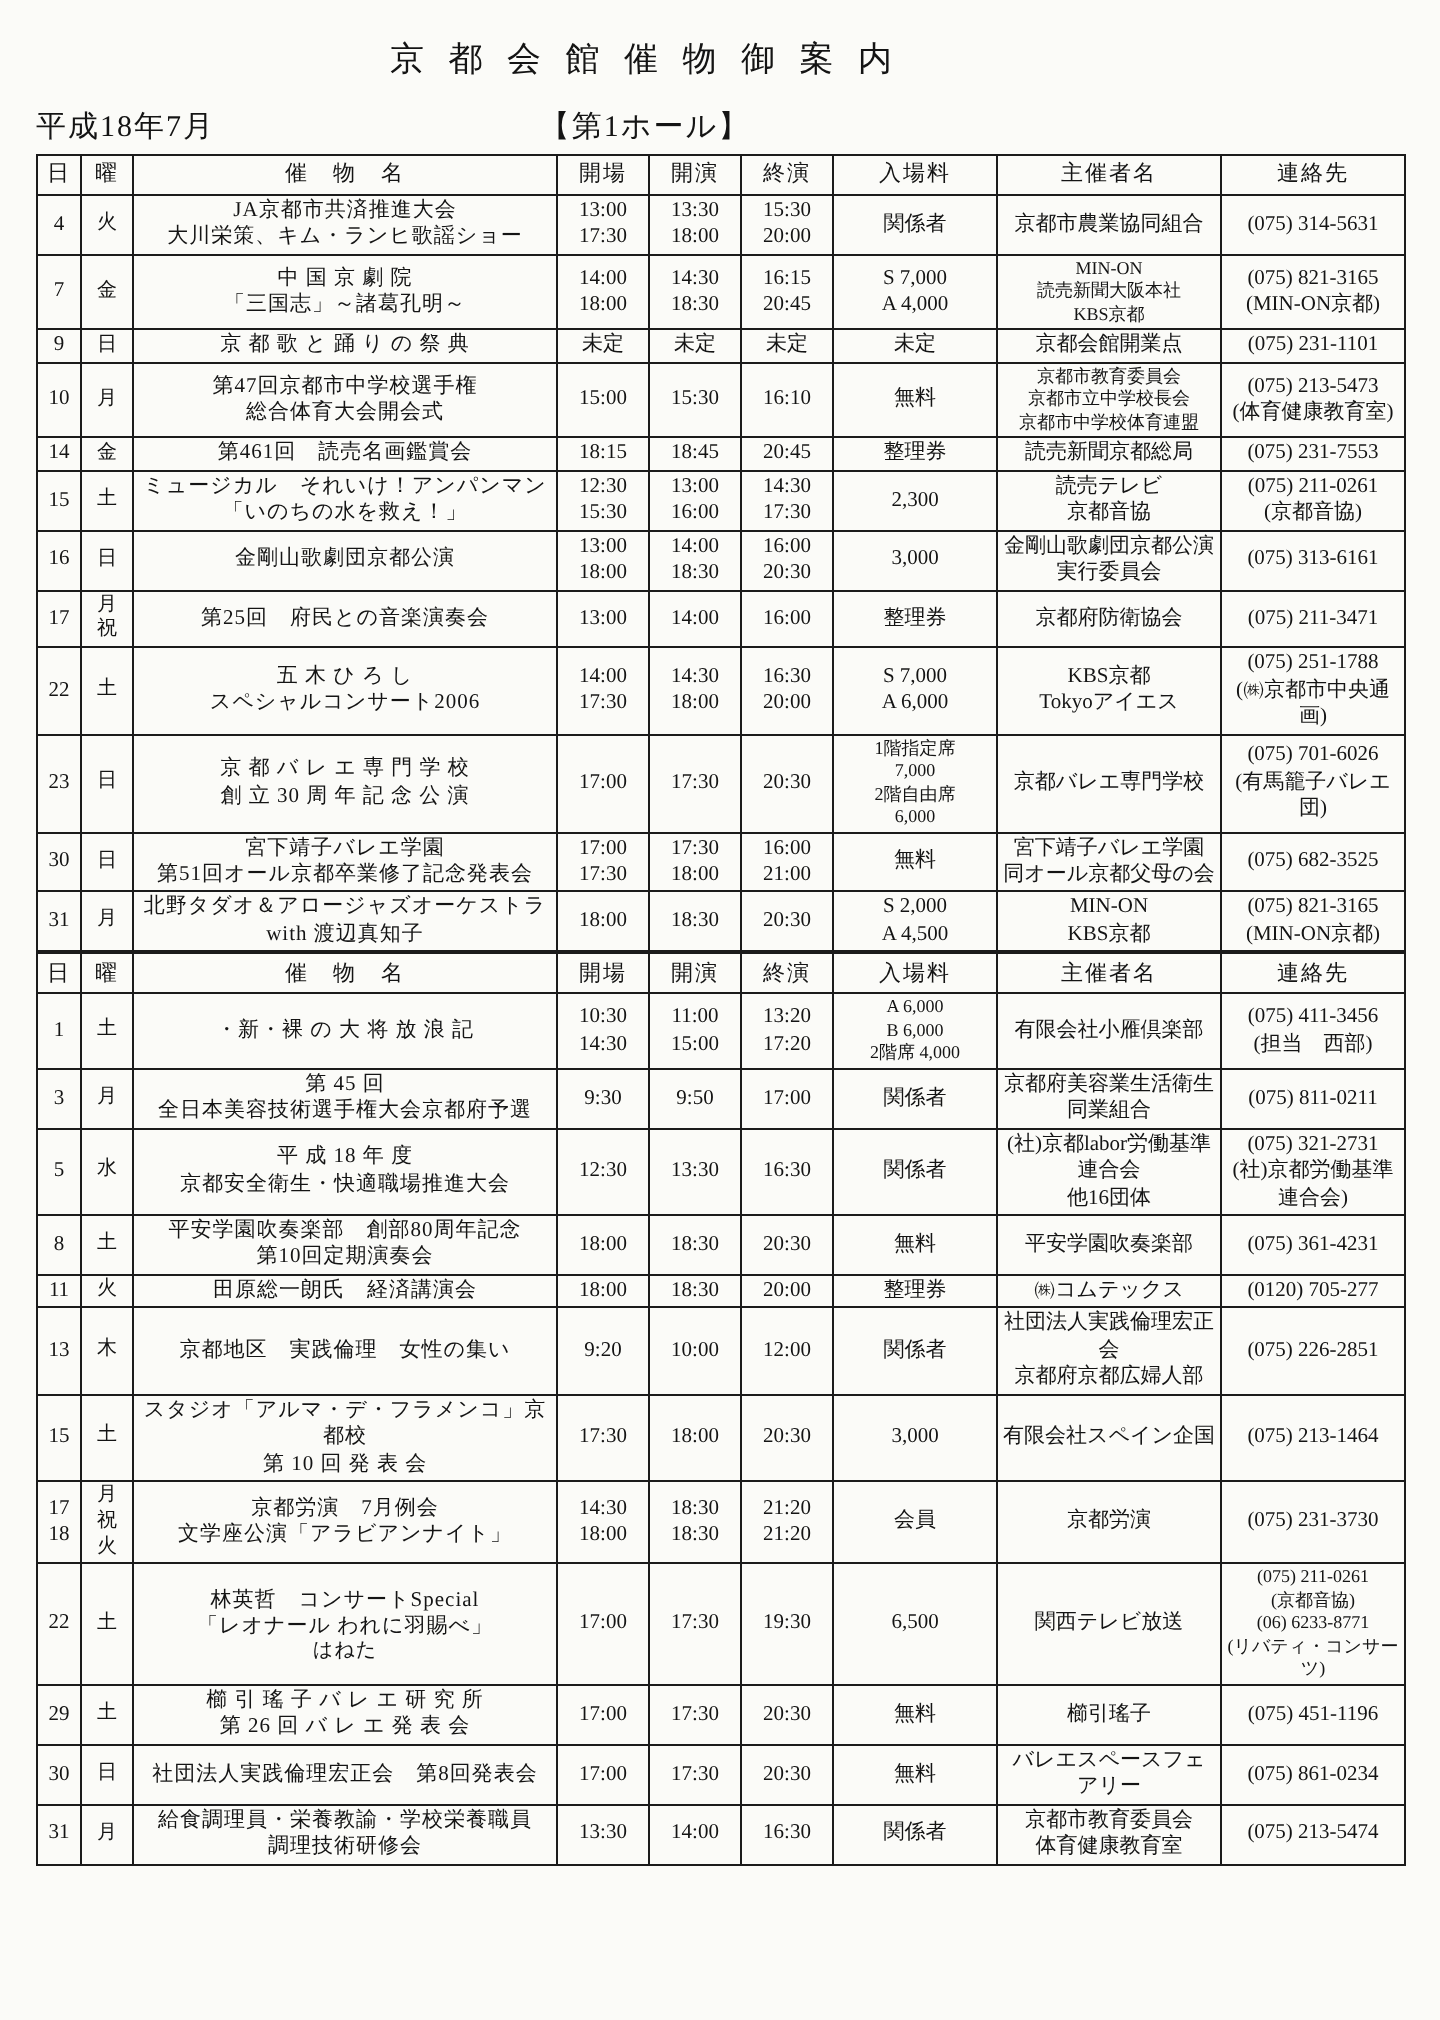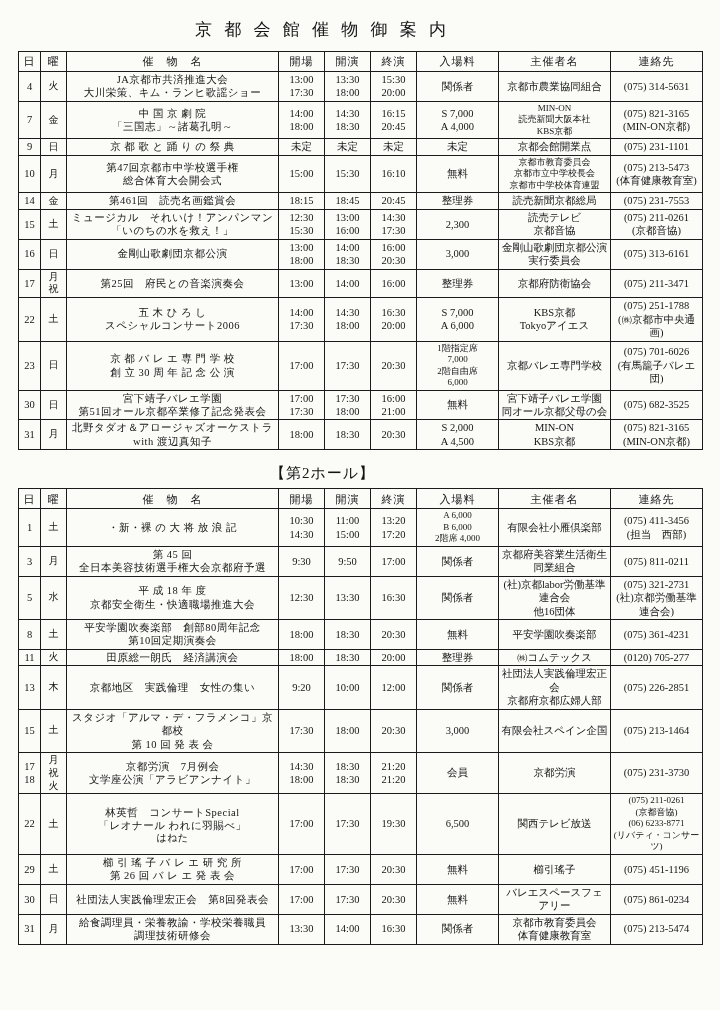--- a/index.html
+++ b/index.html
@@ -85,20 +85,401 @@
   .org .small{font-size:9px;}
   .fee .small{font-size:9px;font-family:Liberation Serif, serif;}
   .ruby{font-size:10px;display:block;line-height:1;}
 </style>
 </head>
 <body>
 
 <div class="page">
 
   <div class="doc-title">京 都 会 館 催 物 御 案 内</div>
+
+  <div class="era-row">
+    <div class="era">平成18年7月</div>
+    <div class="hall-label">【第1ホール】</div>
+  </div>
+
+  <table class="sched">
+    <colgroup>
+      <col class="c-day">
+        <col class="c-dow">
+        <col class="c-title">
+        <col class="c-open">
+      <col class="c-start">
+        <col class="c-end">
+        <col class="c-fee">
+        <col class="c-org">
+        <col class="c-tel">
+    </colgroup>
+    <thead>
+      <tr>
+        <th>日</th>
+        <th>曜</th>
+        <th>催　物　名</th>
+        <th>開場</th>
+        <th>開演</th>
+        <th>終演</th>
+        <th>入場料</th>
+        <th>主催者名</th>
+        <th>連絡先</th>
+      </tr>
+    </thead>
+    <tbody id="hall1-body">
+        <tr>
+          <td>4</td>
+          <td class="dow-two">火</td>
+          <td class="ttl">
+            <span class="l ">JA京都市共済推進大会</span>
+            <span class="l ">大川栄策、キム・ランヒ歌謡ショー</span>
+          </td>
+          <td class="tm">
+            <span class="l ">13:00</span>
+            <span class="l ">17:30</span>
+          </td>
+          <td class="tm">
+            <span class="l ">13:30</span>
+            <span class="l ">18:00</span>
+          </td>
+          <td class="tm">
+            <span class="l ">15:30</span>
+            <span class="l ">20:00</span>
+          </td>
+          <td class="fee">
+            <span class="l ">関係者</span>
+          </td>
+          <td class="org">
+            <span class="l ">京都市農業協同組合</span>
+          </td>
+          <td class="tel">
+            <span class="l ">(075) 314-5631</span>
+          </td>
+        </tr>
+        <tr>
+          <td>7</td>
+          <td class="dow-two">金</td>
+          <td class="ttl">
+            <span class="l ">中 国 京 劇 院</span>
+            <span class="l ">「三国志」～諸葛孔明～</span>
+          </td>
+          <td class="tm">
+            <span class="l ">14:00</span>
+            <span class="l ">18:00</span>
+          </td>
+          <td class="tm">
+            <span class="l ">14:30</span>
+            <span class="l ">18:30</span>
+          </td>
+          <td class="tm">
+            <span class="l ">16:15</span>
+            <span class="l ">20:45</span>
+          </td>
+          <td class="fee">
+            <span class="l ">S 7,000</span>
+            <span class="l ">A 4,000</span>
+          </td>
+          <td class="org">
+            <span class="l small">MIN-ON</span>
+            <span class="l small">読売新聞大阪本社</span>
+            <span class="l small">KBS京都</span>
+          </td>
+          <td class="tel">
+            <span class="l ">(075) 821-3165</span>
+            <span class="l ">(MIN-ON京都)</span>
+          </td>
+        </tr>
+        <tr>
+          <td>9</td>
+          <td class="dow-two">日</td>
+          <td class="ttl">
+            <span class="l ">京 都 歌 と 踊 り の 祭 典</span>
+          </td>
+          <td class="tm">
+            <span class="l ">未定</span>
+          </td>
+          <td class="tm">
+            <span class="l ">未定</span>
+          </td>
+          <td class="tm">
+            <span class="l ">未定</span>
+          </td>
+          <td class="fee">
+            <span class="l ">未定</span>
+          </td>
+          <td class="org">
+            <span class="l ">京都会館開業点</span>
+          </td>
+          <td class="tel">
+            <span class="l ">(075) 231-1101</span>
+          </td>
+        </tr>
+        <tr>
+          <td>10</td>
+          <td class="dow-two">月</td>
+          <td class="ttl">
+            <span class="l ">第47回京都市中学校選手権</span>
+            <span class="l ">総合体育大会開会式</span>
+          </td>
+          <td class="tm">
+            <span class="l ">15:00</span>
+          </td>
+          <td class="tm">
+            <span class="l ">15:30</span>
+          </td>
+          <td class="tm">
+            <span class="l ">16:10</span>
+          </td>
+          <td class="fee">
+            <span class="l ">無料</span>
+          </td>
+          <td class="org">
+            <span class="l small">京都市教育委員会</span>
+            <span class="l small">京都市立中学校長会</span>
+            <span class="l small">京都市中学校体育連盟</span>
+          </td>
+          <td class="tel">
+            <span class="l ">(075) 213-5473</span>
+            <span class="l ">(体育健康教育室)</span>
+          </td>
+        </tr>
+        <tr>
+          <td>14</td>
+          <td class="dow-two">金</td>
+          <td class="ttl">
+            <span class="l ">第461回　読売名画鑑賞会</span>
+          </td>
+          <td class="tm">
+            <span class="l ">18:15</span>
+          </td>
+          <td class="tm">
+            <span class="l ">18:45</span>
+          </td>
+          <td class="tm">
+            <span class="l ">20:45</span>
+          </td>
+          <td class="fee">
+            <span class="l ">整理券</span>
+          </td>
+          <td class="org">
+            <span class="l ">読売新聞京都総局</span>
+          </td>
+          <td class="tel">
+            <span class="l ">(075) 231-7553</span>
+          </td>
+        </tr>
+        <tr>
+          <td>15</td>
+          <td class="dow-two">土</td>
+          <td class="ttl">
+            <span class="l ">ミュージカル　それいけ！アンパンマン</span>
+            <span class="l ">「いのちの水を救え！」</span>
+          </td>
+          <td class="tm">
+            <span class="l ">12:30</span>
+            <span class="l ">15:30</span>
+          </td>
+          <td class="tm">
+            <span class="l ">13:00</span>
+            <span class="l ">16:00</span>
+          </td>
+          <td class="tm">
+            <span class="l ">14:30</span>
+            <span class="l ">17:30</span>
+          </td>
+          <td class="fee">
+            <span class="l ">2,300</span>
+          </td>
+          <td class="org">
+            <span class="l ">読売テレビ</span>
+            <span class="l ">京都音協</span>
+          </td>
+          <td class="tel">
+            <span class="l ">(075) 211-0261</span>
+            <span class="l ">(京都音協)</span>
+          </td>
+        </tr>
+        <tr>
+          <td>16</td>
+          <td class="dow-two">日</td>
+          <td class="ttl">
+            <span class="l ">金剛山歌劇団京都公演</span>
+          </td>
+          <td class="tm">
+            <span class="l ">13:00</span>
+            <span class="l ">18:00</span>
+          </td>
+          <td class="tm">
+            <span class="l ">14:00</span>
+            <span class="l ">18:30</span>
+          </td>
+          <td class="tm">
+            <span class="l ">16:00</span>
+            <span class="l ">20:30</span>
+          </td>
+          <td class="fee">
+            <span class="l ">3,000</span>
+          </td>
+          <td class="org">
+            <span class="l ">金剛山歌劇団京都公演</span>
+            <span class="l ">実行委員会</span>
+          </td>
+          <td class="tel">
+            <span class="l ">(075) 313-6161</span>
+          </td>
+        </tr>
+        <tr>
+          <td>17</td>
+          <td class="dow-two">月<br>祝</td>
+          <td class="ttl">
+            <span class="l ">第25回　府民との音楽演奏会</span>
+          </td>
+          <td class="tm">
+            <span class="l ">13:00</span>
+          </td>
+          <td class="tm">
+            <span class="l ">14:00</span>
+          </td>
+          <td class="tm">
+            <span class="l ">16:00</span>
+          </td>
+          <td class="fee">
+            <span class="l ">整理券</span>
+          </td>
+          <td class="org">
+            <span class="l ">京都府防衛協会</span>
+          </td>
+          <td class="tel">
+            <span class="l ">(075) 211-3471</span>
+          </td>
+        </tr>
+        <tr>
+          <td>22</td>
+          <td class="dow-two">土</td>
+          <td class="ttl">
+            <span class="l ">五 木 ひ ろ し</span>
+            <span class="l ">スペシャルコンサート2006</span>
+          </td>
+          <td class="tm">
+            <span class="l ">14:00</span>
+            <span class="l ">17:30</span>
+          </td>
+          <td class="tm">
+            <span class="l ">14:30</span>
+            <span class="l ">18:00</span>
+          </td>
+          <td class="tm">
+            <span class="l ">16:30</span>
+            <span class="l ">20:00</span>
+          </td>
+          <td class="fee">
+            <span class="l ">S 7,000</span>
+            <span class="l ">A 6,000</span>
+          </td>
+          <td class="org">
+            <span class="l ">KBS京都</span>
+            <span class="l ">Tokyoアイエス</span>
+          </td>
+          <td class="tel">
+            <span class="l ">(075) 251-1788</span>
+            <span class="l ">(㈱京都市中央通画)</span>
+          </td>
+        </tr>
+        <tr>
+          <td>23</td>
+          <td class="dow-two">日</td>
+          <td class="ttl">
+            <span class="l ">京 都 バ レ エ 専 門 学 校</span>
+            <span class="l ">創 立 30 周 年 記 念 公 演</span>
+          </td>
+          <td class="tm">
+            <span class="l ">17:00</span>
+          </td>
+          <td class="tm">
+            <span class="l ">17:30</span>
+          </td>
+          <td class="tm">
+            <span class="l ">20:30</span>
+          </td>
+          <td class="fee">
+            <span class="l small">1階指定席</span>
+            <span class="l small">7,000</span>
+            <span class="l small">2階自由席</span>
+            <span class="l small">6,000</span>
+          </td>
+          <td class="org">
+            <span class="l ">京都バレエ専門学校</span>
+          </td>
+          <td class="tel">
+            <span class="l ">(075) 701-6026</span>
+            <span class="l ">(有馬籠子バレエ団)</span>
+          </td>
+        </tr>
+        <tr>
+          <td>30</td>
+          <td class="dow-two">日</td>
+          <td class="ttl">
+            <span class="l ">宮下靖子バレエ学園</span>
+            <span class="l ">第51回オール京都卒業修了記念発表会</span>
+          </td>
+          <td class="tm">
+            <span class="l ">17:00</span>
+            <span class="l ">17:30</span>
+          </td>
+          <td class="tm">
+            <span class="l ">17:30</span>
+            <span class="l ">18:00</span>
+          </td>
+          <td class="tm">
+            <span class="l ">16:00</span>
+            <span class="l ">21:00</span>
+          </td>
+          <td class="fee">
+            <span class="l ">無料</span>
+          </td>
+          <td class="org">
+            <span class="l ">宮下靖子バレエ学園</span>
+            <span class="l ">同オール京都父母の会</span>
+          </td>
+          <td class="tel">
+            <span class="l ">(075) 682-3525</span>
+          </td>
+        </tr>
+        <tr>
+          <td>31</td>
+          <td class="dow-two">月</td>
+          <td class="ttl">
+            <span class="l ">北野タダオ＆アロージャズオーケストラ</span>
+            <span class="l ">with 渡辺真知子</span>
+          </td>
+          <td class="tm">
+            <span class="l ">18:00</span>
+          </td>
+          <td class="tm">
+            <span class="l ">18:30</span>
+          </td>
+          <td class="tm">
+            <span class="l ">20:30</span>
+          </td>
+          <td class="fee">
+            <span class="l ">S 2,000</span>
+            <span class="l ">A 4,500</span>
+          </td>
+          <td class="org">
+            <span class="l ">MIN-ON</span>
+            <span class="l ">KBS京都</span>
+          </td>
+          <td class="tel">
+            <span class="l ">(075) 821-3165</span>
+            <span class="l ">(MIN-ON京都)</span>
+          </td>
+        </tr>
+      </tbody>
+  </table>
 
 
   <table class="sched">
     <colgroup>
       <col class="c-day">
         <col class="c-dow">
         <col class="c-title">
         <col class="c-open">
       <col class="c-start">
         <col class="c-end">
@@ -112,398 +493,20 @@
         <th>曜</th>
         <th>催　物　名</th>
         <th>開場</th>
         <th>開演</th>
         <th>終演</th>
         <th>入場料</th>
         <th>主催者名</th>
         <th>連絡先</th>
       </tr>
     </thead>
-    <tbody id="hall1-body">
-        <tr>
-          <td>4</td>
-          <td class="dow-two">火</td>
-          <td class="ttl">
-            <span class="l ">JA京都市共済推進大会</span>
-            <span class="l ">大川栄策、キム・ランヒ歌謡ショー</span>
-          </td>
-          <td class="tm">
-            <span class="l ">13:00</span>
-            <span class="l ">17:30</span>
-          </td>
-          <td class="tm">
-            <span class="l ">13:30</span>
-            <span class="l ">18:00</span>
-          </td>
-          <td class="tm">
-            <span class="l ">15:30</span>
-            <span class="l ">20:00</span>
-          </td>
-          <td class="fee">
-            <span class="l ">関係者</span>
-          </td>
-          <td class="org">
-            <span class="l ">京都市農業協同組合</span>
-          </td>
-          <td class="tel">
-            <span class="l ">(075) 314-5631</span>
-          </td>
-        </tr>
-        <tr>
-          <td>7</td>
-          <td class="dow-two">金</td>
-          <td class="ttl">
-            <span class="l ">中 国 京 劇 院</span>
-            <span class="l ">「三国志」～諸葛孔明～</span>
-          </td>
-          <td class="tm">
-            <span class="l ">14:00</span>
-            <span class="l ">18:00</span>
-          </td>
-          <td class="tm">
-            <span class="l ">14:30</span>
-            <span class="l ">18:30</span>
-          </td>
-          <td class="tm">
-            <span class="l ">16:15</span>
-            <span class="l ">20:45</span>
-          </td>
-          <td class="fee">
-            <span class="l ">S 7,000</span>
-            <span class="l ">A 4,000</span>
-          </td>
-          <td class="org">
-            <span class="l small">MIN-ON</span>
-            <span class="l small">読売新聞大阪本社</span>
-            <span class="l small">KBS京都</span>
-          </td>
-          <td class="tel">
-            <span class="l ">(075) 821-3165</span>
-            <span class="l ">(MIN-ON京都)</span>
-          </td>
-        </tr>
-        <tr>
-          <td>9</td>
-          <td class="dow-two">日</td>
-          <td class="ttl">
-            <span class="l ">京 都 歌 と 踊 り の 祭 典</span>
-          </td>
-          <td class="tm">
-            <span class="l ">未定</span>
-          </td>
-          <td class="tm">
-            <span class="l ">未定</span>
-          </td>
-          <td class="tm">
-            <span class="l ">未定</span>
-          </td>
-          <td class="fee">
-            <span class="l ">未定</span>
-          </td>
-          <td class="org">
-            <span class="l ">京都会館開業点</span>
-          </td>
-          <td class="tel">
-            <span class="l ">(075) 231-1101</span>
-          </td>
-        </tr>
-        <tr>
-          <td>10</td>
-          <td class="dow-two">月</td>
-          <td class="ttl">
-            <span class="l ">第47回京都市中学校選手権</span>
-            <span class="l ">総合体育大会開会式</span>
-          </td>
-          <td class="tm">
-            <span class="l ">15:00</span>
-          </td>
-          <td class="tm">
-            <span class="l ">15:30</span>
-          </td>
-          <td class="tm">
-            <span class="l ">16:10</span>
-          </td>
-          <td class="fee">
-            <span class="l ">無料</span>
-          </td>
-          <td class="org">
-            <span class="l small">京都市教育委員会</span>
-            <span class="l small">京都市立中学校長会</span>
-            <span class="l small">京都市中学校体育連盟</span>
-          </td>
-          <td class="tel">
-            <span class="l ">(075) 213-5473</span>
-            <span class="l ">(体育健康教育室)</span>
-          </td>
-        </tr>
-        <tr>
-          <td>14</td>
-          <td class="dow-two">金</td>
-          <td class="ttl">
-            <span class="l ">第461回　読売名画鑑賞会</span>
-          </td>
-          <td class="tm">
-            <span class="l ">18:15</span>
-          </td>
-          <td class="tm">
-            <span class="l ">18:45</span>
-          </td>
-          <td class="tm">
-            <span class="l ">20:45</span>
-          </td>
-          <td class="fee">
-            <span class="l ">整理券</span>
-          </td>
-          <td class="org">
-            <span class="l ">読売新聞京都総局</span>
-          </td>
-          <td class="tel">
-            <span class="l ">(075) 231-7553</span>
-          </td>
-        </tr>
-        <tr>
-          <td>15</td>
-          <td class="dow-two">土</td>
-          <td class="ttl">
-            <span class="l ">ミュージカル　それいけ！アンパンマン</span>
-            <span class="l ">「いのちの水を救え！」</span>
-          </td>
-          <td class="tm">
-            <span class="l ">12:30</span>
-            <span class="l ">15:30</span>
-          </td>
-          <td class="tm">
-            <span class="l ">13:00</span>
-            <span class="l ">16:00</span>
-          </td>
-          <td class="tm">
-            <span class="l ">14:30</span>
-            <span class="l ">17:30</span>
-          </td>
-          <td class="fee">
-            <span class="l ">2,300</span>
-          </td>
-          <td class="org">
-            <span class="l ">読売テレビ</span>
-            <span class="l ">京都音協</span>
-          </td>
-          <td class="tel">
-            <span class="l ">(075) 211-0261</span>
-            <span class="l ">(京都音協)</span>
-          </td>
-        </tr>
-        <tr>
-          <td>16</td>
-          <td class="dow-two">日</td>
-          <td class="ttl">
-            <span class="l ">金剛山歌劇団京都公演</span>
-          </td>
-          <td class="tm">
-            <span class="l ">13:00</span>
-            <span class="l ">18:00</span>
-          </td>
-          <td class="tm">
-            <span class="l ">14:00</span>
-            <span class="l ">18:30</span>
-          </td>
-          <td class="tm">
-            <span class="l ">16:00</span>
-            <span class="l ">20:30</span>
-          </td>
-          <td class="fee">
-            <span class="l ">3,000</span>
-          </td>
-          <td class="org">
-            <span class="l ">金剛山歌劇団京都公演</span>
-            <span class="l ">実行委員会</span>
-          </td>
-          <td class="tel">
-            <span class="l ">(075) 313-6161</span>
-          </td>
-        </tr>
-        <tr>
-          <td>17</td>
-          <td class="dow-two">月<br>祝</td>
-          <td class="ttl">
-            <span class="l ">第25回　府民との音楽演奏会</span>
-          </td>
-          <td class="tm">
-            <span class="l ">13:00</span>
-          </td>
-          <td class="tm">
-            <span class="l ">14:00</span>
-          </td>
-          <td class="tm">
-            <span class="l ">16:00</span>
-          </td>
-          <td class="fee">
-            <span class="l ">整理券</span>
-          </td>
-          <td class="org">
-            <span class="l ">京都府防衛協会</span>
-          </td>
-          <td class="tel">
-            <span class="l ">(075) 211-3471</span>
-          </td>
-        </tr>
-        <tr>
-          <td>22</td>
-          <td class="dow-two">土</td>
-          <td class="ttl">
-            <span class="l ">五 木 ひ ろ し</span>
-            <span class="l ">スペシャルコンサート2006</span>
-          </td>
-          <td class="tm">
-            <span class="l ">14:00</span>
-            <span class="l ">17:30</span>
-          </td>
-          <td class="tm">
-            <span class="l ">14:30</span>
-            <span class="l ">18:00</span>
-          </td>
-          <td class="tm">
-            <span class="l ">16:30</span>
-            <span class="l ">20:00</span>
-          </td>
-          <td class="fee">
-            <span class="l ">S 7,000</span>
-            <span class="l ">A 6,000</span>
-          </td>
-          <td class="org">
-            <span class="l ">KBS京都</span>
-            <span class="l ">Tokyoアイエス</span>
-          </td>
-          <td class="tel">
-            <span class="l ">(075) 251-1788</span>
-            <span class="l ">(㈱京都市中央通画)</span>
-          </td>
-        </tr>
-        <tr>
-          <td>23</td>
-          <td class="dow-two">日</td>
-          <td class="ttl">
-            <span class="l ">京 都 バ レ エ 専 門 学 校</span>
-            <span class="l ">創 立 30 周 年 記 念 公 演</span>
-          </td>
-          <td class="tm">
-            <span class="l ">17:00</span>
-          </td>
-          <td class="tm">
-            <span class="l ">17:30</span>
-          </td>
-          <td class="tm">
-            <span class="l ">20:30</span>
-          </td>
-          <td class="fee">
-            <span class="l small">1階指定席</span>
-            <span class="l small">7,000</span>
-            <span class="l small">2階自由席</span>
-            <span class="l small">6,000</span>
-          </td>
-          <td class="org">
-            <span class="l ">京都バレエ専門学校</span>
-          </td>
-          <td class="tel">
-            <span class="l ">(075) 701-6026</span>
-            <span class="l ">(有馬籠子バレエ団)</span>
-          </td>
-        </tr>
-        <tr>
-          <td>30</td>
-          <td class="dow-two">日</td>
-          <td class="ttl">
-            <span class="l ">宮下靖子バレエ学園</span>
-            <span class="l ">第51回オール京都卒業修了記念発表会</span>
-          </td>
-          <td class="tm">
-            <span class="l ">17:00</span>
-            <span class="l ">17:30</span>
-          </td>
-          <td class="tm">
-            <span class="l ">17:30</span>
-            <span class="l ">18:00</span>
-          </td>
-          <td class="tm">
-            <span class="l ">16:00</span>
-            <span class="l ">21:00</span>
-          </td>
-          <td class="fee">
-            <span class="l ">無料</span>
-          </td>
-          <td class="org">
-            <span class="l ">宮下靖子バレエ学園</span>
-            <span class="l ">同オール京都父母の会</span>
-          </td>
-          <td class="tel">
-            <span class="l ">(075) 682-3525</span>
-          </td>
-        </tr>
-        <tr>
-          <td>31</td>
-          <td class="dow-two">月</td>
-          <td class="ttl">
-            <span class="l ">北野タダオ＆アロージャズオーケストラ</span>
-            <span class="l ">with 渡辺真知子</span>
-          </td>
-          <td class="tm">
-            <span class="l ">18:00</span>
-          </td>
-          <td class="tm">
-            <span class="l ">18:30</span>
-          </td>
-          <td class="tm">
-            <span class="l ">20:30</span>
-          </td>
-          <td class="fee">
-            <span class="l ">S 2,000</span>
-            <span class="l ">A 4,500</span>
-          </td>
-          <td class="org">
-            <span class="l ">MIN-ON</span>
-            <span class="l ">KBS京都</span>
-          </td>
-          <td class="tel">
-            <span class="l ">(075) 821-3165</span>
-            <span class="l ">(MIN-ON京都)</span>
-          </td>
-        </tr>
-      </tbody>
-  </table>
-
-  <div class="hall-label2">【第2ホール】</div>
-
-  <table class="sched">
-    <colgroup>
-      <col class="c-day">
-        <col class="c-dow">
-        <col class="c-title">
-        <col class="c-open">
-      <col class="c-start">
-        <col class="c-end">
-        <col class="c-fee">
-        <col class="c-org">
-        <col class="c-tel">
-    </colgroup>
-    <thead>
-      <tr>
-        <th>日</th>
-        <th>曜</th>
-        <th>催　物　名</th>
-        <th>開場</th>
-        <th>開演</th>
-        <th>終演</th>
-        <th>入場料</th>
-        <th>主催者名</th>
-        <th>連絡先</th>
-      </tr>
-    </thead>
     <tbody id="hall2-body">
         <tr>
           <td>1</td>
           <td class="dow-two">土</td>
           <td class="ttl">
             <span class="l ">・新・裸 の 大 将 放 浪 記</span>
           </td>
           <td class="tm">
             <span class="l ">10:30</span>
             <span class="l ">14:30</span>

